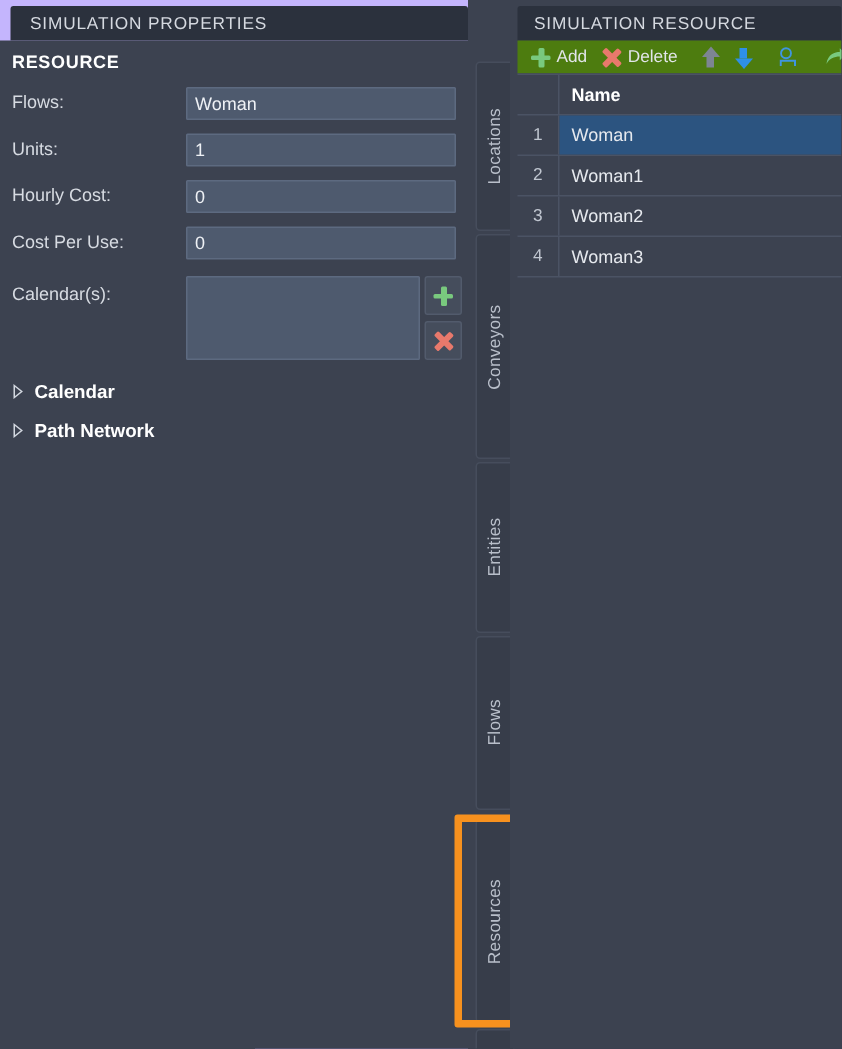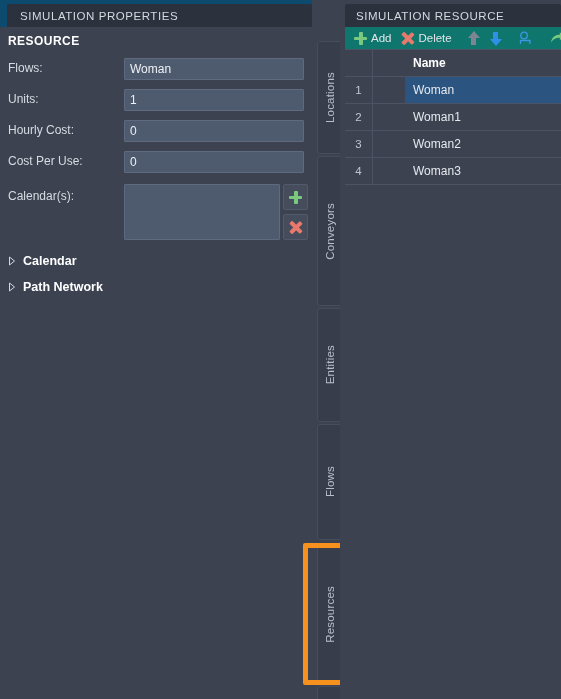--- a/index.html
+++ b/index.html
@@ -23,21 +23,21 @@
     inset: 0;
     background: #3c4250;
   }
 
   
   #props-panel {
     position: absolute;
     left: 0; top: 0;
     width: 312px;
     height: 699px;
-    background: #0c4a6e;
+    background: #c4b5fd;
   }
   #props-titlebar {
     position: absolute;
     left: 7px; top: 4px;
     width: 305px; height: 23px;
     background: #2b313d;
     border-radius: 2px 2px 0 0;
     display: flex;
     align-items: center;
   }
@@ -224,21 +224,21 @@
   #browser-titlebar .title {
     padding-left: 11px;
     font-size: 11.5px;
     letter-spacing: 0.55px;
     color: #d5d9e0;
   }
   #browser-toolbar {
     position: absolute;
     left: 5px; top: 27px;
     right: 0; height: 22px;
-    background: #0f766e;
+    background: #4d7c0f;
     display: flex;
     align-items: center;
     padding-left: 4px;
     gap: 0px;
   }
   .tb-item {
     display: flex;
     align-items: center;
     gap: 4px;
     padding: 0 5px;
@@ -318,21 +318,20 @@
     box-sizing: border-box;
   }
   .cell-name {
     flex: 1;
     padding-left: 8px;
     font-size: 12px;
     color: #e6e9ee;
     height: 26px;
     line-height: 26px;
     box-sizing: border-box;
-    margin-left: 32px;
   }
   .trow.header .cell-name {
     font-weight: bold;
     color: #ffffff;
   }
   .trow.selected .cell-name {
     background: #2c5480;
   }
   .trow.selected {
     background: transparent;

